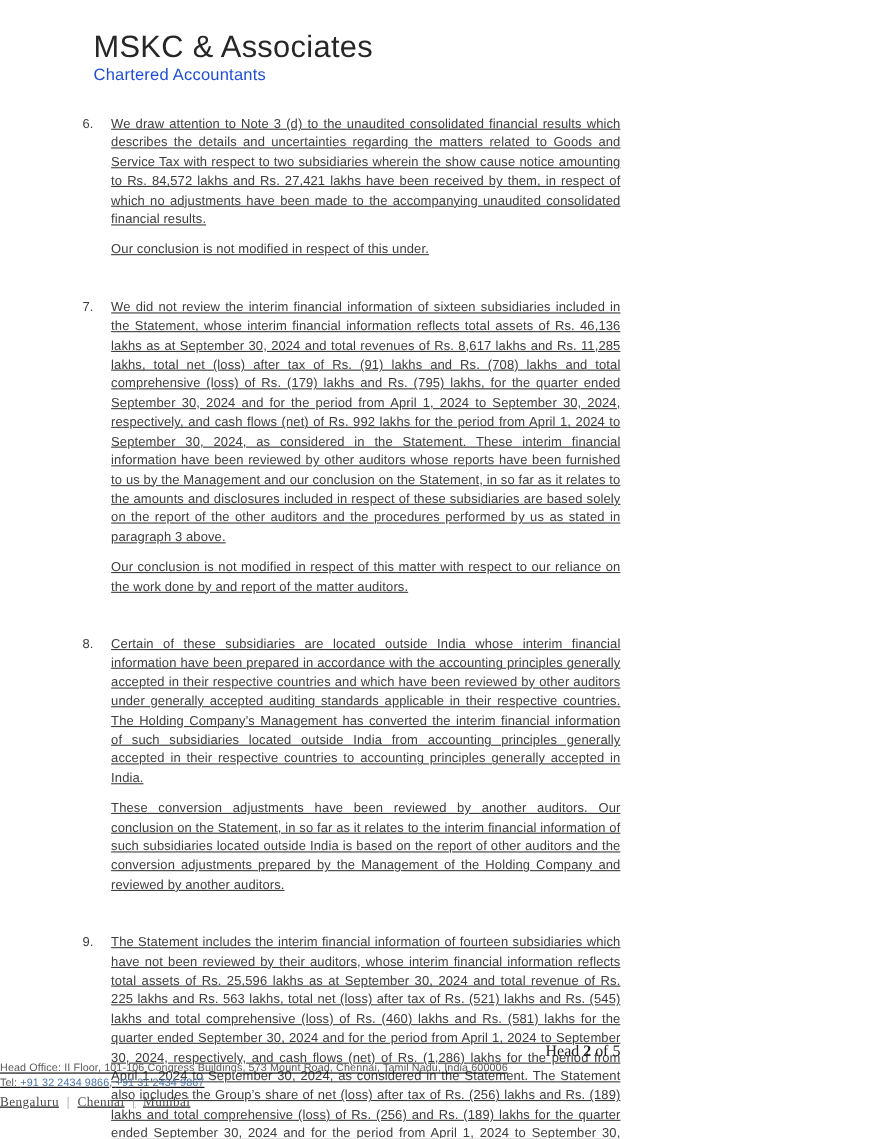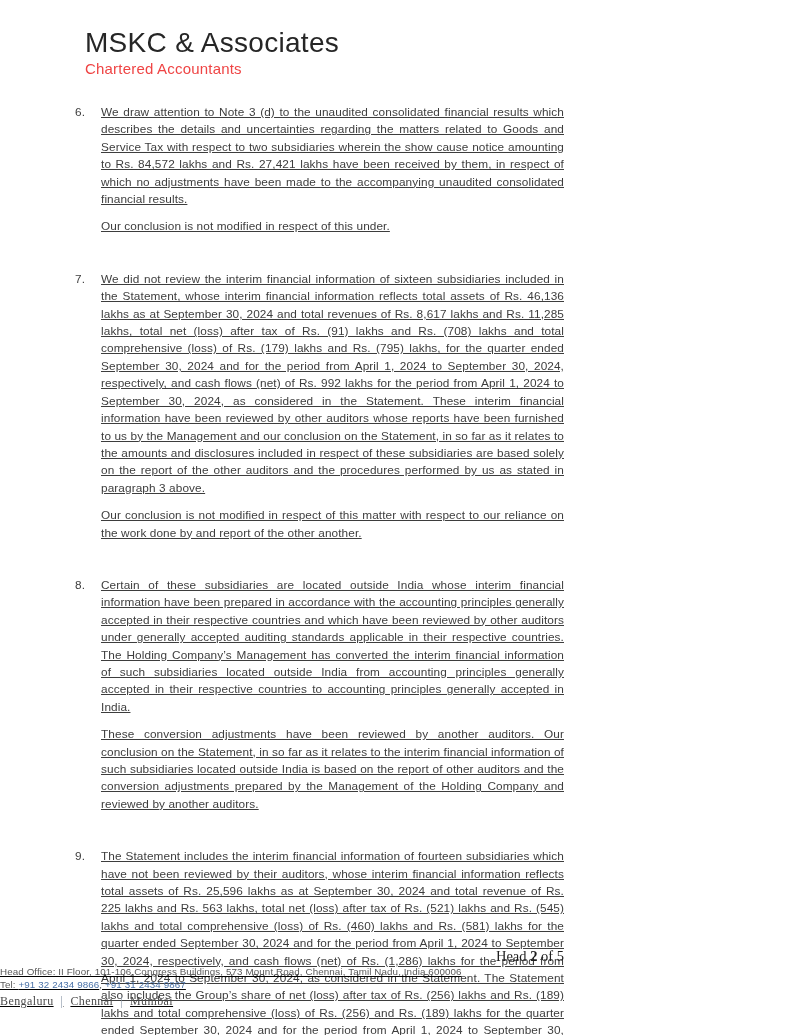--- a/index.html
+++ b/index.html
@@ -23,21 +23,21 @@
     font-size: 28px;
     line-height: 32px;
     font-weight: 500;
     color: #262626;
     letter-spacing: 0.3px;
   }
   .firm-subtitle {
     font-size: 15px;
     line-height: 18px;
     font-weight: 400;
-    color: #ef4444;
+    color: #1d4ed8;
     letter-spacing: 0.2px;
     margin-top: 1px;
   }
   
   .content {
     margin: 26px 80px 0 75px;
     color: #3d3d3d;
     font-size: 11.8px;
     line-height: 17.4px;
     letter-spacing: 0.1px;
@@ -125,21 +125,21 @@
       <div class="item-body">
         <p>We draw attention to Note 3 (d) to the unaudited consolidated financial results which describes the details and uncertainties regarding the matters related to Goods and Service Tax with respect to two subsidiaries wherein the show cause notice amounting to Rs. 84,572 lakhs and Rs. 27,421 lakhs have been received by them, in respect of which no adjustments have been made to the accompanying unaudited consolidated financial results.</p>
         <p>Our conclusion is not modified in respect of this under.</p>
       </div>
     </div>
 
     <div class="item">
       <div class="item-number">7.</div>
       <div class="item-body">
         <p>We did not review the interim financial information of sixteen subsidiaries included in the Statement, whose interim financial information reflects total assets of Rs. 46,136 lakhs as at September 30, 2024 and total revenues of Rs. 8,617 lakhs and Rs. 11,285 lakhs, total net (loss) after tax of Rs. (91) lakhs and Rs. (708) lakhs and total comprehensive (loss) of Rs. (179) lakhs and Rs. (795) lakhs, for the quarter ended September 30, 2024 and for the period from April 1, 2024 to September 30, 2024, respectively, and cash flows (net) of Rs. 992 lakhs  for the period from April 1, 2024 to September 30, 2024, as considered in the Statement. These interim financial information have been reviewed by other auditors whose reports have been furnished to us by the Management and our conclusion on the Statement, in so far as it relates to the amounts and disclosures included in respect of these subsidiaries are based solely on the report of the other auditors and the procedures performed by us as stated in paragraph 3 above.</p>
-        <p>Our conclusion is not modified in respect of this matter with respect to our reliance on the work done by and report of the other another.</p>
+        <p>Our conclusion is not modified in respect of this matter with respect to our reliance on the work done by and report of the matter auditors.</p>
       </div>
     </div>
 
     <div class="item">
       <div class="item-number">8.</div>
       <div class="item-body">
         <p>Certain of these subsidiaries are located outside India whose interim financial information have been prepared in accordance with the accounting principles generally accepted in their respective countries and which have been reviewed by other auditors under generally accepted auditing standards applicable in their respective countries. The Holding Company’s Management has converted the interim financial information of such subsidiaries located outside India from accounting principles generally accepted in their respective countries to accounting principles generally accepted in India.</p>
         <p>These conversion adjustments have been reviewed by another auditors. Our conclusion on the Statement, in so far as it relates to the interim financial information of such subsidiaries located outside India is based on the report of other auditors and the conversion adjustments prepared by the Management of the Holding Company and reviewed by another auditors.</p>
       </div>
     </div>

